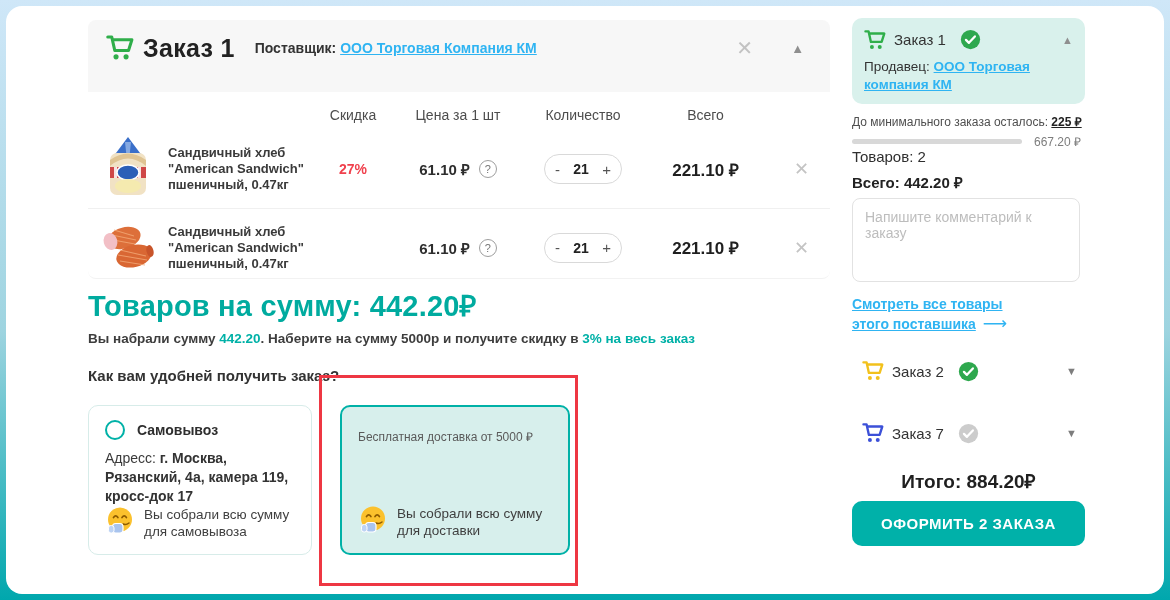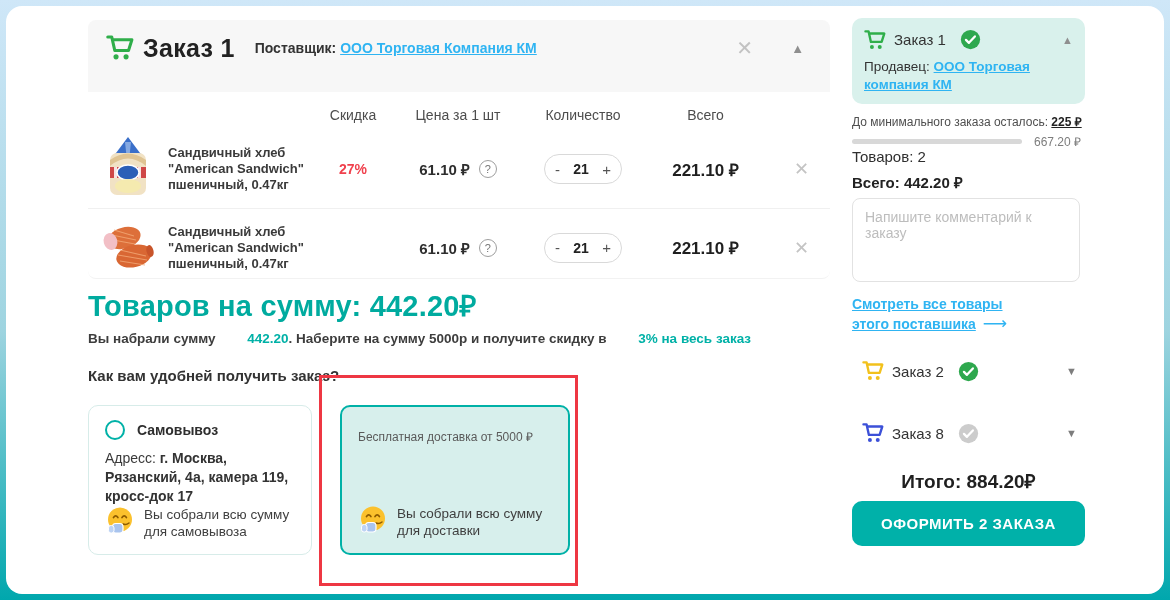--- a/index.html
+++ b/index.html
@@ -39,21 +39,21 @@
   .stepper { justify-self:center; width:78px; height:30px; border:1px solid #d9d9d9; border-radius:15px;
              background:#fff; display:flex; align-items:center; justify-content:space-between; padding:0 10px; }
   .step-btn { font-size:15px; color:#555; cursor:pointer; background:none; border:none; line-height:1; }
   .qty-val { font-size:14px; font-weight:600; color:#222; }
   .p-total { justify-self:center; font-size:17px; font-weight:bold; color:#1f1f1f; }
   .p-x { justify-self:center; font-size:18px; color:#c4c4c4; font-weight:300; cursor:pointer; }
 
   
   .sum-title { left:88px; top:285px; font-size:29px; font-weight:bold; color:#00ab9f; letter-spacing:.2px; }
   .sum-sub { left:88px; top:331px; font-size:13.5px; font-weight:bold; color:#3d3d3d; }
-  .teal { color:#00b1a7;margin-left:28px; }
+  .teal { color:#00b1a7; }
   .how-q { left:88px; top:367px; font-size:15px; font-weight:bold; color:#333; }
 
   
   .opt-card { top:405px; height:150px; border-radius:10px; padding:14px 16px; }
   .opt-pickup { left:88px; width:224px; background:#fff; border:1px solid #d7ece9; }
   .opt-delivery { left:340px; width:230px; background:#d7efec; border:2px solid #00b1a7; }
   .opt-head { display:flex; align-items:center; gap:12px; }
   .radio { width:20px; height:20px; border-radius:50%; background:#fff; flex:0 0 auto; cursor:pointer; }
   .radio.off { border:2px solid #00b1a7; }
   .radio.on  { border:6px solid #00a69c; }
@@ -313,21 +313,21 @@
   </div>
 
   <div class="abs sb-ord" style="top:420px;">
     <span class="cart-ic cart-blue">
       <svg viewBox="0 0 24 22" width="22" height="20">
           <path d="M1.5 1.5h3.4l2.6 11.6h11.8l2.9-9.2H6.3" fill="none" stroke="currentColor" stroke-width="2.6" stroke-linecap="round" stroke-linejoin="round"></path>
           <circle cx="8.6" cy="18.6" r="2.2" fill="currentColor"></circle>
           <circle cx="17.2" cy="18.6" r="2.2" fill="currentColor"></circle>
         </svg>
     </span>
-    <span class="sb-ord-label">Заказ 8</span>
+    <span class="sb-ord-label">Заказ 7</span>
     <span class="chk chk-gray">
       <svg viewBox="0 0 24 24" width="21" height="21">
           <circle cx="12" cy="12" r="11" fill="currentColor"></circle>
           <path d="M6.8 12.4l3.4 3.4 6.8-7.3" stroke="#fff" stroke-width="2.6" fill="none" stroke-linecap="round" stroke-linejoin="round"></path>
         </svg>
     </span>
     <span class="tri-d">▼</span>
   </div>
 
   <div class="abs sb-itogo">Итого: 884.20₽</div>

